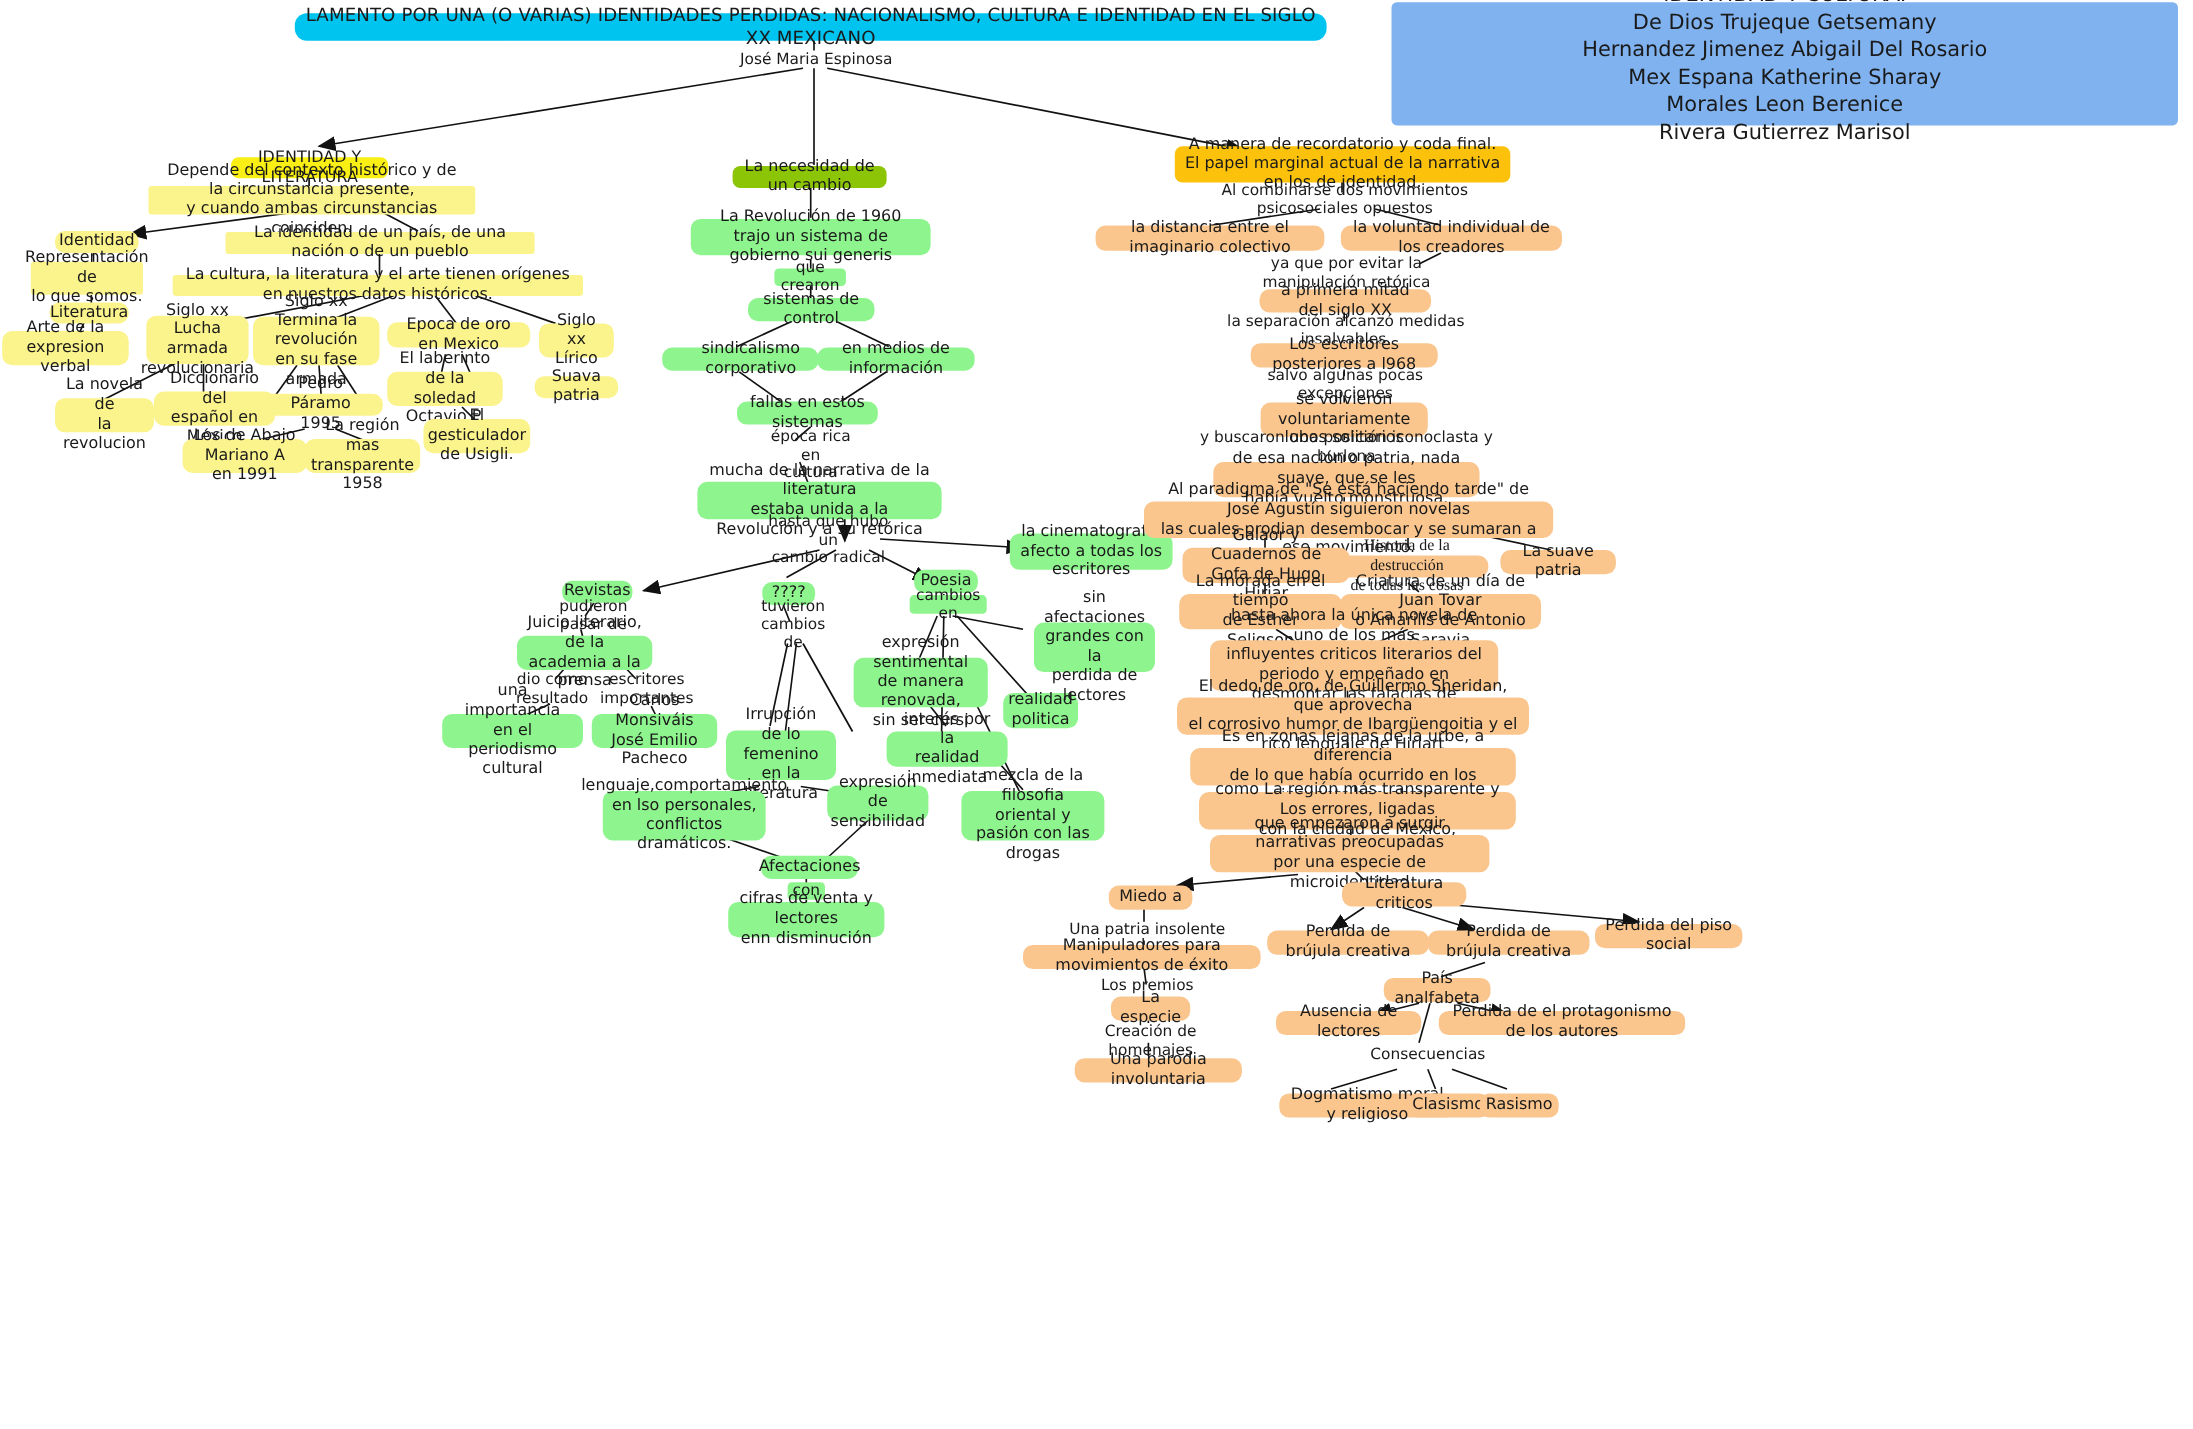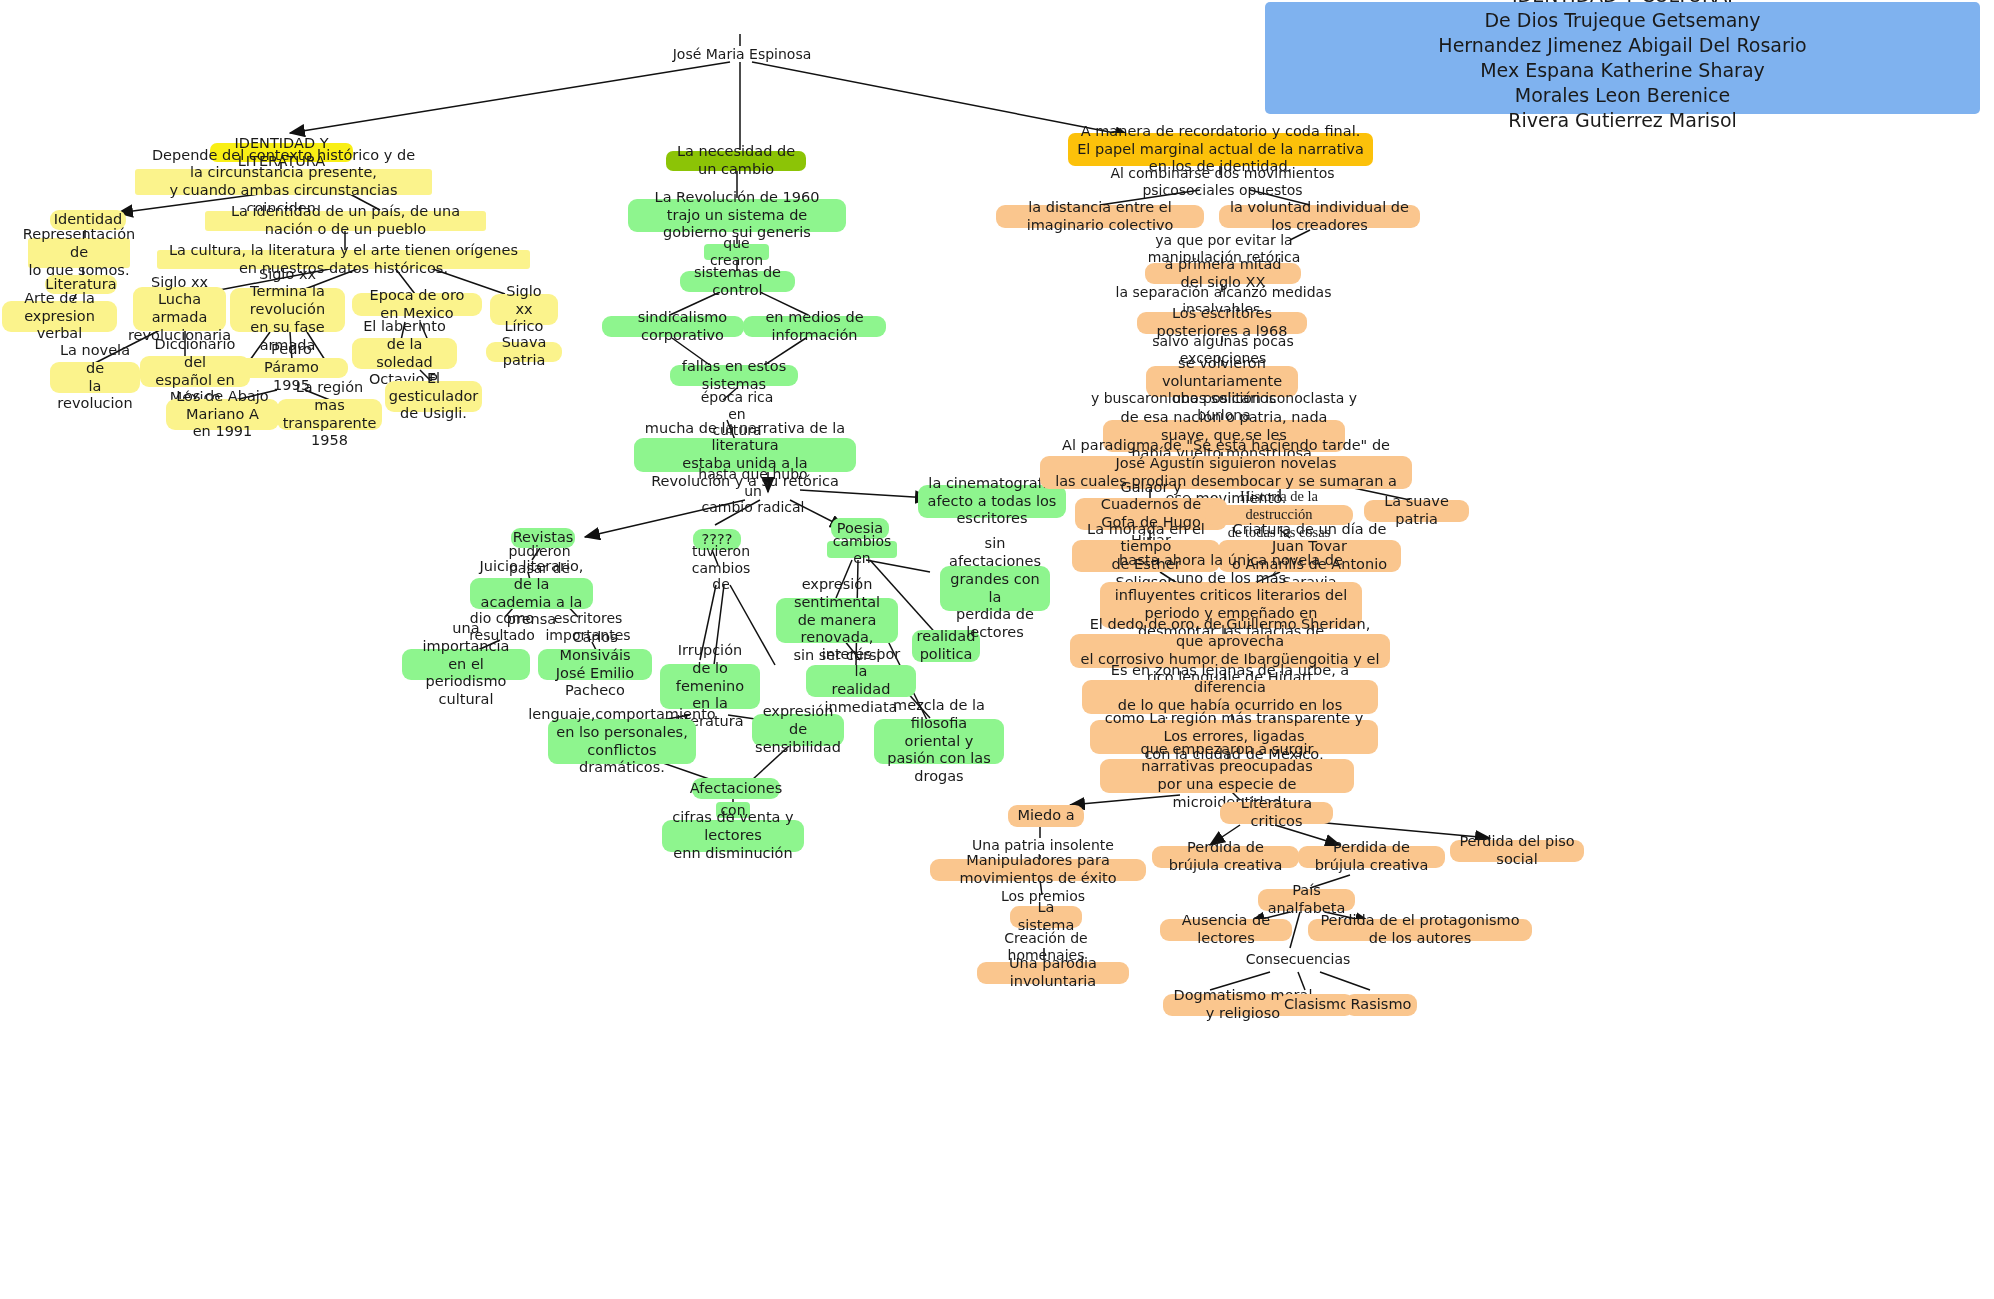--- a/index.html
+++ b/index.html
@@ -140,20 +140,21 @@
       <path d="M1350,875 L1310,888"></path>
       <path d="M1290,912 L1250,922" marker-end="url(#ah)"></path>
       <path d="M1325,912 L1370,922" marker-end="url(#ah)"></path>
       <path d="M1300,912 L1290,948"></path>
       <path d="M1270,972 L1210,990"></path>
       <path d="M1298,972 L1305,990"></path>
       <path d="M1320,972 L1370,990"></path>
     </g>
   </svg>
 
+  <div class="node title" style="left:268px;top:12px;width:938px;height:25px;">LAMENTO POR UNA (O VARIAS) IDENTIDADES PERDIDAS: NACIONALISMO, CULTURA E IDENTIDAD EN EL SIGLO XX MEXICANO</div>
 
   <div class="node authors" style="left:1265px;top:2px;width:715px;height:112px;flex-direction:column;">IDENTIDAD Y CULTURA.
 De Dios Trujeque Getsemany
 Hernandez Jimenez Abigail Del Rosario
 Mex Espana Katherine Sharay
 Morales Leon Berenice
 Rivera Gutierrez Marisol</div>
 
   <div class="lbl" style="left:672px;top:46px;width:140px;height:16px;">José Maria Espinosa</div>
 
@@ -363,21 +364,21 @@
 por una especie de microidentidad</div>
 
   <div class="node orange" style="left:1008px;top:805px;width:76px;height:22px;">Miedo a</div>
 
   <div class="lbl" style="left:972px;top:837px;width:142px;height:17px;">Una patria insolente</div>
 
   <div class="node orange" style="left:930px;top:859px;width:216px;height:22px;">Manipuladores para movimientos de éxito</div>
 
   <div class="lbl" style="left:998px;top:888px;width:90px;height:17px;">Los premios</div>
 
-  <div class="node orange" style="left:1010px;top:906px;width:72px;height:22px;">La sistema</div>
+  <div class="node orange" style="left:1010px;top:906px;width:72px;height:22px;">La especie</div>
 
   <div class="lbl" style="left:972px;top:938px;width:148px;height:17px;">Creación de homenajes</div>
 
   <div class="node orange" style="left:977px;top:962px;width:152px;height:22px;">Una parodia involuntaria</div>
 
   <div class="node orange" style="left:1220px;top:802px;width:113px;height:22px;">Literatura criticos</div>
 
   <div class="node orange" style="left:1152px;top:846px;width:147px;height:22px;">Perdida de brújula creativa</div>
 
   <div class="node orange" style="left:1298px;top:846px;width:147px;height:22px;">Perdida de brújula creativa</div>

